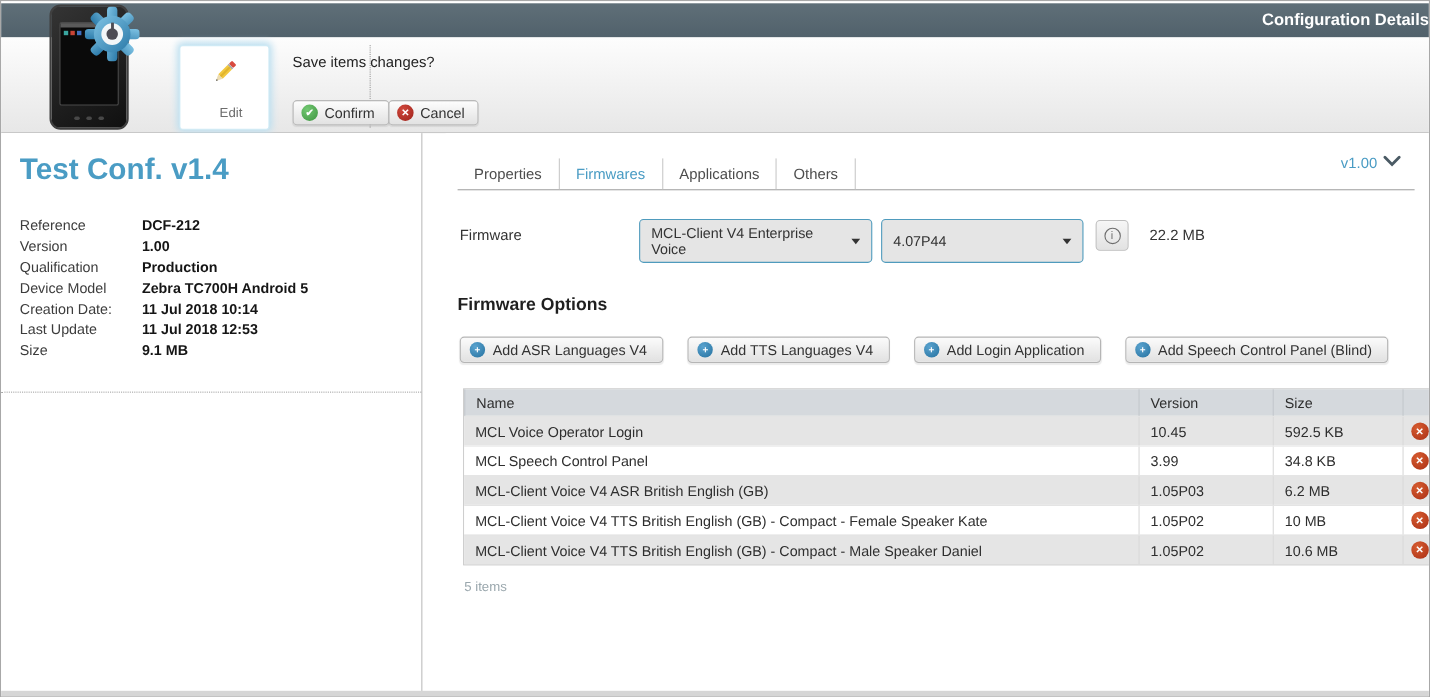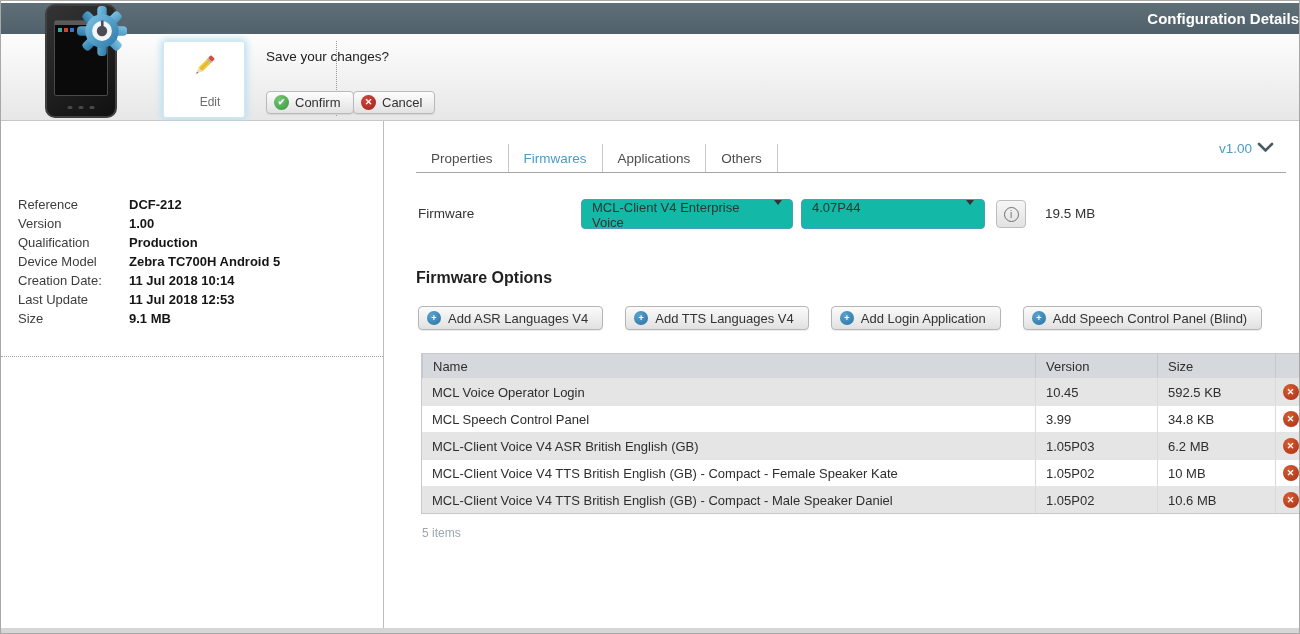--- a/index.html
+++ b/index.html
@@ -78,22 +78,22 @@
   .tab { padding:0 15px; font-size:13.5px; color:#4d4d4d; display:flex;
     align-items:center; border-right:1px solid #c9c9c9; cursor:pointer; }
   .tab:first-child { border-left:none; }
   .tab.active { color:#4a9cc4; }
   .version-selector { position:absolute; top:-5px; right:12px; display:flex;
     align-items:center; gap:5px; cursor:pointer; }
   .version-selector .vtext { color:#4a9cc4; font-size:13.5px; }
 
   .fw-row { position:absolute; top:78px; left:13px; right:13px; height:30px; }
   .fw-label { position:absolute; left:0; top:7px; font-size:13.5px; color:#333; }
-  .select { position:absolute; top:0; height:30px; background:#14b8a6;
-    border:1px solid #4f9bbd; border-radius:4px; display:flex; 
+  .select { position:absolute; top:0; height:40px; background:#e5e5e5;
+    border:1px solid #4f9bbd; border-radius:4px; display:flex; align-items:center;
     justify-content:space-between; padding:0 10px; font-size:13px; color:#333; cursor:pointer; }
   .select.product { left:163px; width:212px; }
   .select.version { left:383px; width:184px; }
   .caret { width:0; height:0; border-left:4.5px solid transparent;
     border-right:4.5px solid transparent; border-top:5.5px solid #333; margin-left:10px; }
   .info-btn { position:absolute; left:578px; top:1px; width:30px; height:28px;
     border:1px solid #bdbdbd; border-radius:4px; background:linear-gradient(#f6f6f6,#e2e2e2);
     display:flex; align-items:center; justify-content:center; cursor:pointer; }
   .info-i { width:15px; height:15px; border:1px solid #6e6e6e; border-radius:50%;
     color:#6e6e6e; font-size:10px; display:flex; align-items:center;
@@ -185,32 +185,33 @@
           <rect x="10.3" y="7.1" width="5.4" height="11.4" fill="#f2c83e"></rect>
           <rect x="12.1" y="7.1" width="1.8" height="11.4" fill="#e0b42e"></rect>
           <polygon points="10.3,18.5 15.7,18.5 13,24.2" fill="#ecdcb2"></polygon>
           <polygon points="12.2,22.4 13.8,22.4 13,24.2" fill="#555555"></polygon>
         </g>
       </svg>
     </span>
     <span class="label">Edit</span>
   </div>
 
-  <div class="save-prompt">Save your changes?</div>
+  <div class="save-prompt">Save items changes?</div>
 
   <div class="tool-btn confirm-btn">
     <span class="badge green">✔</span>
     <span>Confirm</span>
   </div>
   <div class="tool-btn cancel-btn">
     <span class="badge red">✕</span>
     <span>Cancel</span>
   </div>
 
   <div class="left-panel">
+    <div class="conf-title">Test Conf. v1.4</div>
     <div class="props">
       <div class="prop-row">
         <span class="pl">Reference</span>
         <span class="pv">DCF-212</span>
       </div>
       <div class="prop-row">
         <span class="pl">Version</span>
         <span class="pv">1.00</span>
       </div>
       <div class="prop-row">
@@ -262,21 +263,21 @@
         <span>MCL-Client V4 Enterprise Voice</span>
         <span class="caret"></span>
       </div>
       <div class="select version">
         <span>4.07P44</span>
         <span class="caret"></span>
       </div>
       <div class="info-btn">
         <span class="info-i">i</span>
       </div>
-      <span class="fw-size">19.5 MB</span>
+      <span class="fw-size">22.2 MB</span>
     </div>
 
     <div class="section-heading">Firmware Options</div>
 
     <div class="opt-buttons">
       <div class="opt-btn">
         <span class="badge blue">+</span>
         <span>Add ASR Languages V4</span>
       </div>
       <div class="opt-btn">

